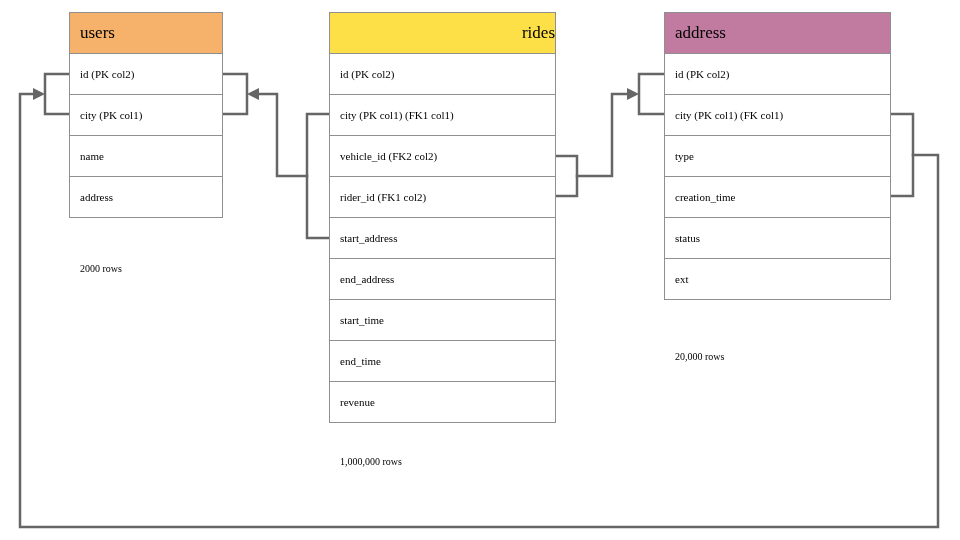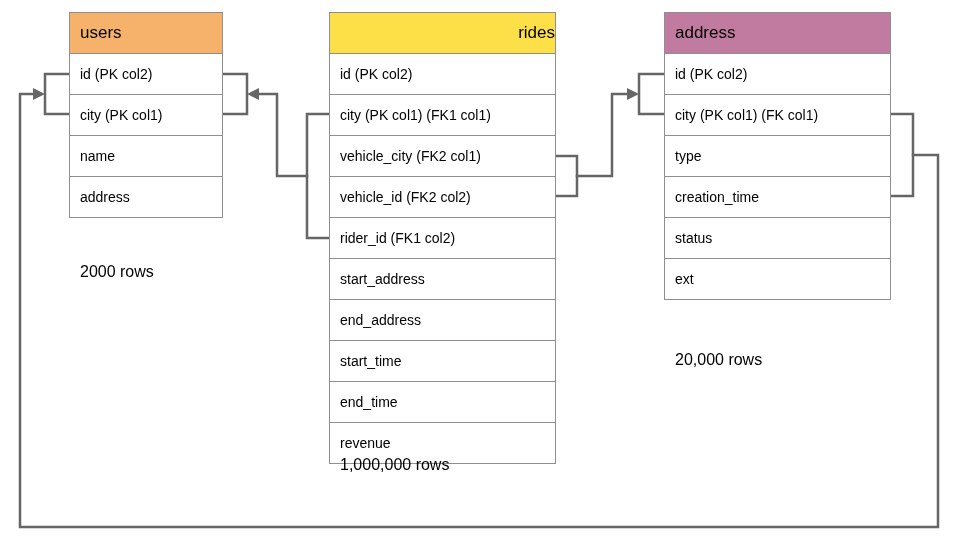--- a/index.html
+++ b/index.html
@@ -5,21 +5,21 @@
   html, body {
     margin: 0;
     padding: 0;
     background: #ffffff;
   }
   .canvas {
     position: relative;
     width: 960px;
     height: 540px;
     background: #ffffff;
-    font-family: Liberation Sans, sans-serif;
+    font-family: Liberation Serif, serif;
     color: #000000;
     overflow: hidden;
   }
   .connectors {
     position: absolute;
     left: 0;
     top: 0;
     width: 960px;
     height: 540px;
   }
@@ -38,30 +38,30 @@
     padding-left: 10px;
     font-size: 17px;
     border-bottom: 1px solid #8f8f8f;
     white-space: nowrap;
     overflow: hidden;
   }
   .row {
     height: 40px;
     line-height: 40px;
     padding-left: 10px;
-    font-size: 14px;
+    font-size: 11px;
     border-bottom: 1px solid #8f8f8f;
     white-space: nowrap;
     overflow: hidden;
     background: #ffffff;
   }
   .row:last-child { border-bottom: none; }
   .rows-label {
     position: absolute;
-    font-size: 16px;
+    font-size: 10px;
     white-space: nowrap;
   }
   .lbl-users    { left: 80px;  top: 263px; }
   .lbl-rides    { left: 340px; top: 456px; }
   .lbl-vehicles { left: 675px; top: 351px; }
 </style>
 </head>
 <body>
 
 <div class="canvas">
@@ -96,21 +96,20 @@
     <div class="row">city (PK col1)</div>
     <div class="row">name</div>
     <div class="row">address</div>
   </div>
   <div class="rows-label lbl-users">2000 rows</div>
 
   <div class="tbl tbl-rides">
     <div class="hdr" style="background: #fde047; text-align: right;">rides</div>
     <div class="row">id (PK col2)</div>
     <div class="row">city (PK col1) (FK1 col1)</div>
-    <div class="row">vehicle_city (FK2 col1)</div>
     <div class="row">vehicle_id (FK2 col2)</div>
     <div class="row">rider_id (FK1 col2)</div>
     <div class="row">start_address</div>
     <div class="row">end_address</div>
     <div class="row">start_time</div>
     <div class="row">end_time</div>
     <div class="row">revenue</div>
   </div>
   <div class="rows-label lbl-rides">1,000,000 rows</div>
 

